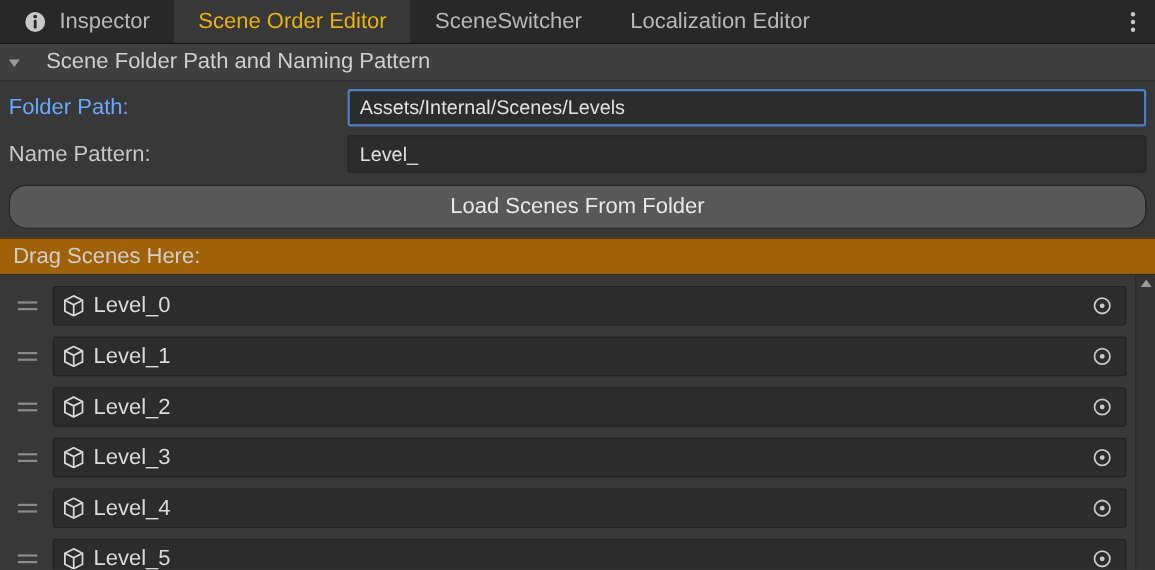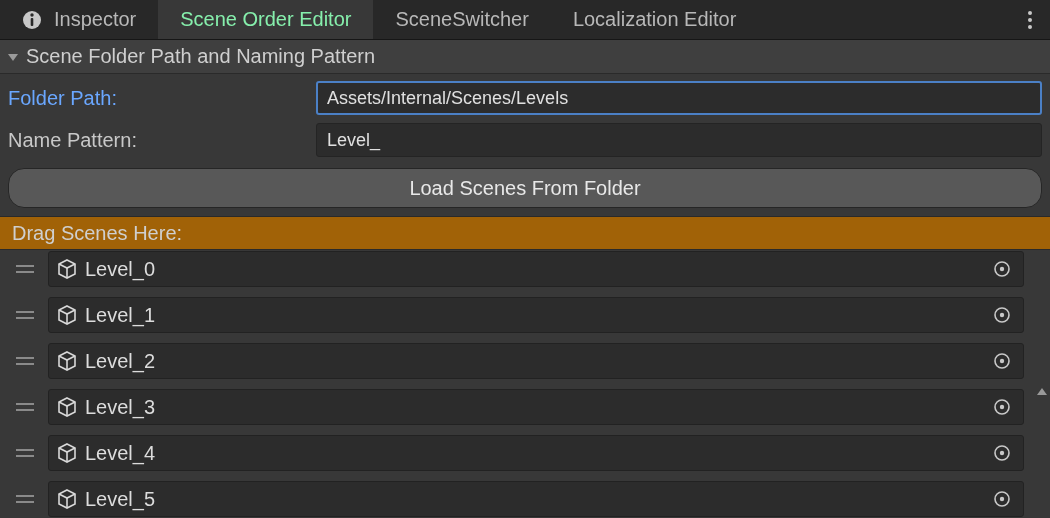--- a/index.html
+++ b/index.html
@@ -24,37 +24,37 @@
   .tab {
     display: flex; align-items: center;
     padding: 0 22px;
     gap: 12px;
     color: #b8b8b8;
     cursor: pointer;
     position: relative;
   }
   .tab.active {
     background: #383838;
-    color: #86efac;
+    color: #eab308;
   }
   .tab .info-icon {
     display: inline-flex; align-items: center; justify-content: center;
   }
   .tabs-spacer { flex: 1; }
   .kebab {
     display: flex; align-items: center; justify-content: center;
     width: 40px; cursor: pointer;
   }
 
   
   .section-header {
     display: flex; align-items: center;
     height: 34px;
     padding: 0 6px;
-    gap: 6px;
+    gap: 22px;
     background: #3f3f3f;
     border-bottom: 1px solid #2a2a2a;
   }
   .foldout-icon { display:inline-flex; }
   .section-title { color: #cfcfcf; }
 
   
   .form {
     padding: 6px 8px 8px 8px;
     display: flex; flex-direction: column; gap: 6px;
@@ -104,21 +104,20 @@
     border-top: 1px solid #2a2a2a;
     border-bottom: 1px solid #2a2a2a;
   }
 
   
   .scroll-wrap {
     position: relative;
     flex: 1;
     display: flex;
     overflow: hidden;
-    align-items: center;
   }
   .scene-list {
     flex: 1;
     overflow: hidden;
     padding: 10px 8px 10px 12px;
     display: flex; flex-direction: column; gap: 10px;
   }
   .scrollbar {
     width: 18px;
     background: #343434;

